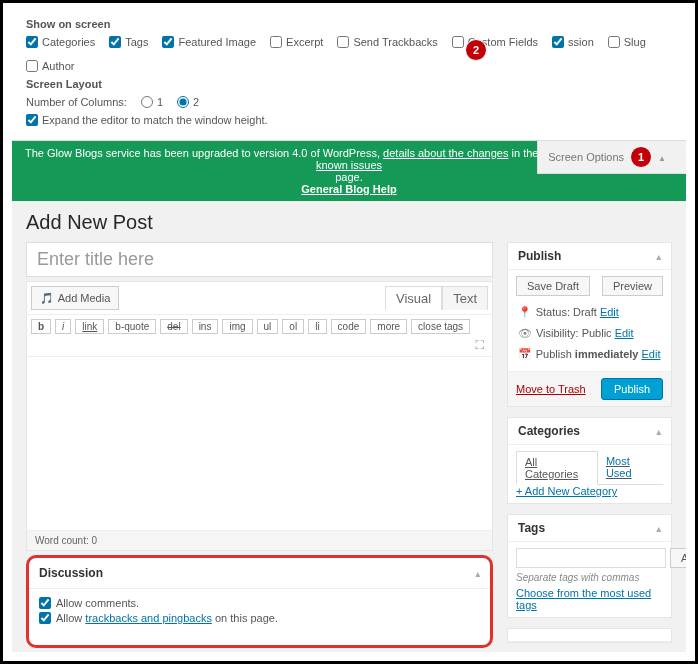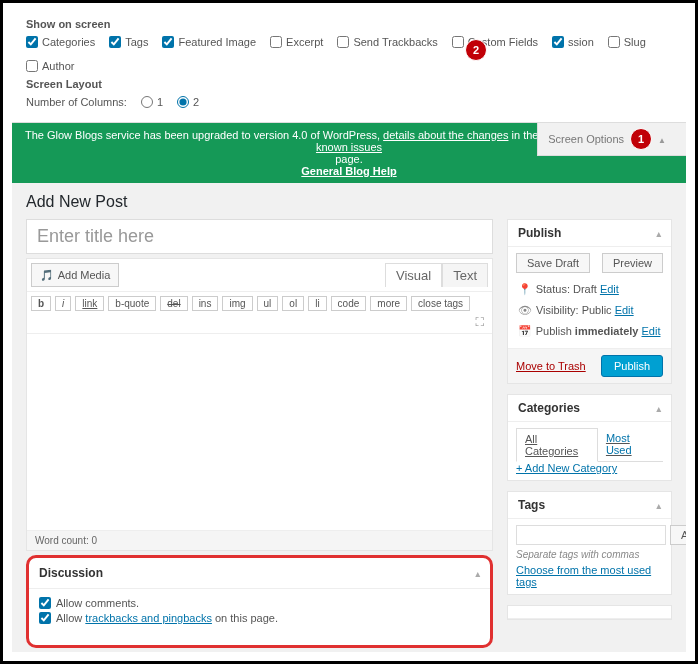--- a/index.html
+++ b/index.html
@@ -10,21 +10,21 @@
 .screen-opts .heading { font-weight: 600; margin-bottom: 6px; }
 .optrow { display: flex; flex-wrap: wrap; gap: 12px 14px; align-items: center; margin-bottom: 6px;}
 .optrow label { display: flex; align-items: center; gap: 4px; }
 input[type=checkbox], input[type=radio] { width: 12px; height: 12px; accent-color:#0073aa;}
 .badge2 { position:absolute; left:462px; top:36px; width:22px; height:22px; border-radius:50%; background:#c10007; color:#fff; border:1.5px solid #fff; display:flex; align-items:center; justify-content:center; font-size:11px; font-weight:bold; z-index:10;}
 .banner { background: #159957; color:#fff; font-size:11px; padding: 6px 10px; text-align:center; position:relative;}
 .banner a { color:#fff; text-decoration:underline;}
 .screen-tab { position:absolute; right:0; top:0; background:#f1f1f1; color:#777; padding:5px 20px 5px 10px; font-size:11px; border-left:1px solid #ddd;border-bottom:1px solid #ddd; display:flex; align-items:center;gap:6px;}
 .badge1 { width:22px; height:22px; border-radius:50%; background:#c10007; color:#fff; border:1.5px solid #fff; display:flex; align-items:center; justify-content:center; font-size:11px; font-weight:bold;}
 .carrot::after{ content:"▲"; font-size:8px; color:#999;}
-.page-title { font-size: 16px; font-weight: 400; color:#23282d; padding:10px 14px 8px;}
+.page-title { font-size: 20px; font-weight: 400; color:#23282d; padding:10px 14px 8px;}
 .main-area { display:flex; gap:14px; padding: 0 14px 4px; flex:1; overflow:hidden;}
 .col-left { flex:1; display:flex; flex-direction:column; gap:4px;}
 .col-right { width:165px; display:flex; flex-direction:column; gap:10px;}
 .title-input { width:100%; font-size:18px; padding:6px 10px; border:1px solid #ddd; background:#fff; color:#888;}
 .title-input::placeholder { color:#999;}
 .editor-box { background:#fff; border:1px solid #e5e5e5; display:flex; flex-direction:column;}
 .media-row { display:flex; justify-content:space-between; padding:4px; border-bottom:1px solid #eee;}
 .add-media { border:1px solid #ccc; background:#f7f7f7; padding:3px 8px; font-size:11px; display:flex; align-items:center; gap:4px; color:#555;}
 .vtabs { display:flex;}
 .vtab { padding:4px 10px; font-size:13px; color:#666; border:1px solid #ddd; border-bottom:none;}
@@ -113,20 +113,26 @@
         <span>Number of Columns:</span>
         <label>
             <input type="radio" name="cols" style="">
             <span>1</span>
           </label>
         <label>
             <input type="radio" name="cols" checked="" style="">
             <span>2</span>
           </label>
       </div>
+      <div class="optrow">
+        <label>
+            <input type="checkbox" checked="" style="">
+            <span>Expand the editor to match the window height.</span>
+          </label>
+      </div>
     </div>
 
     <div class="banner">
       <div class="screen-tab">
         <span>Screen Options</span>
         <span class="badge1">1</span>
         <span class="carrot"></span>
       </div>
       <div>
         <span>The Glow Blogs service has been upgraded to version 4.0 of WordPress, </span><a href="#">details about the changes</a><span> in the help blog. See the updated </span><a href="#">known issues</a>

